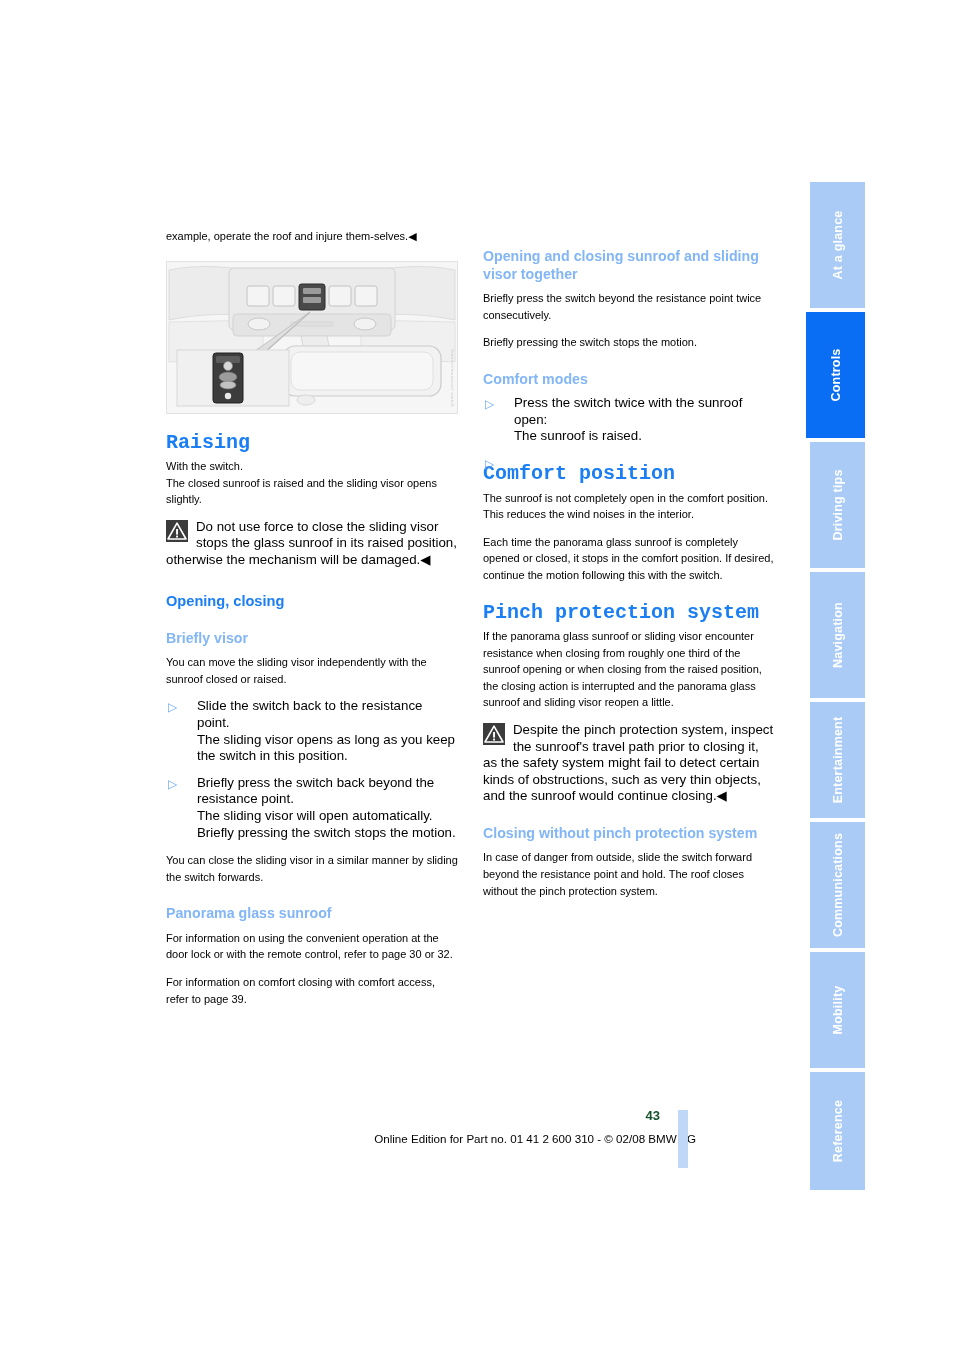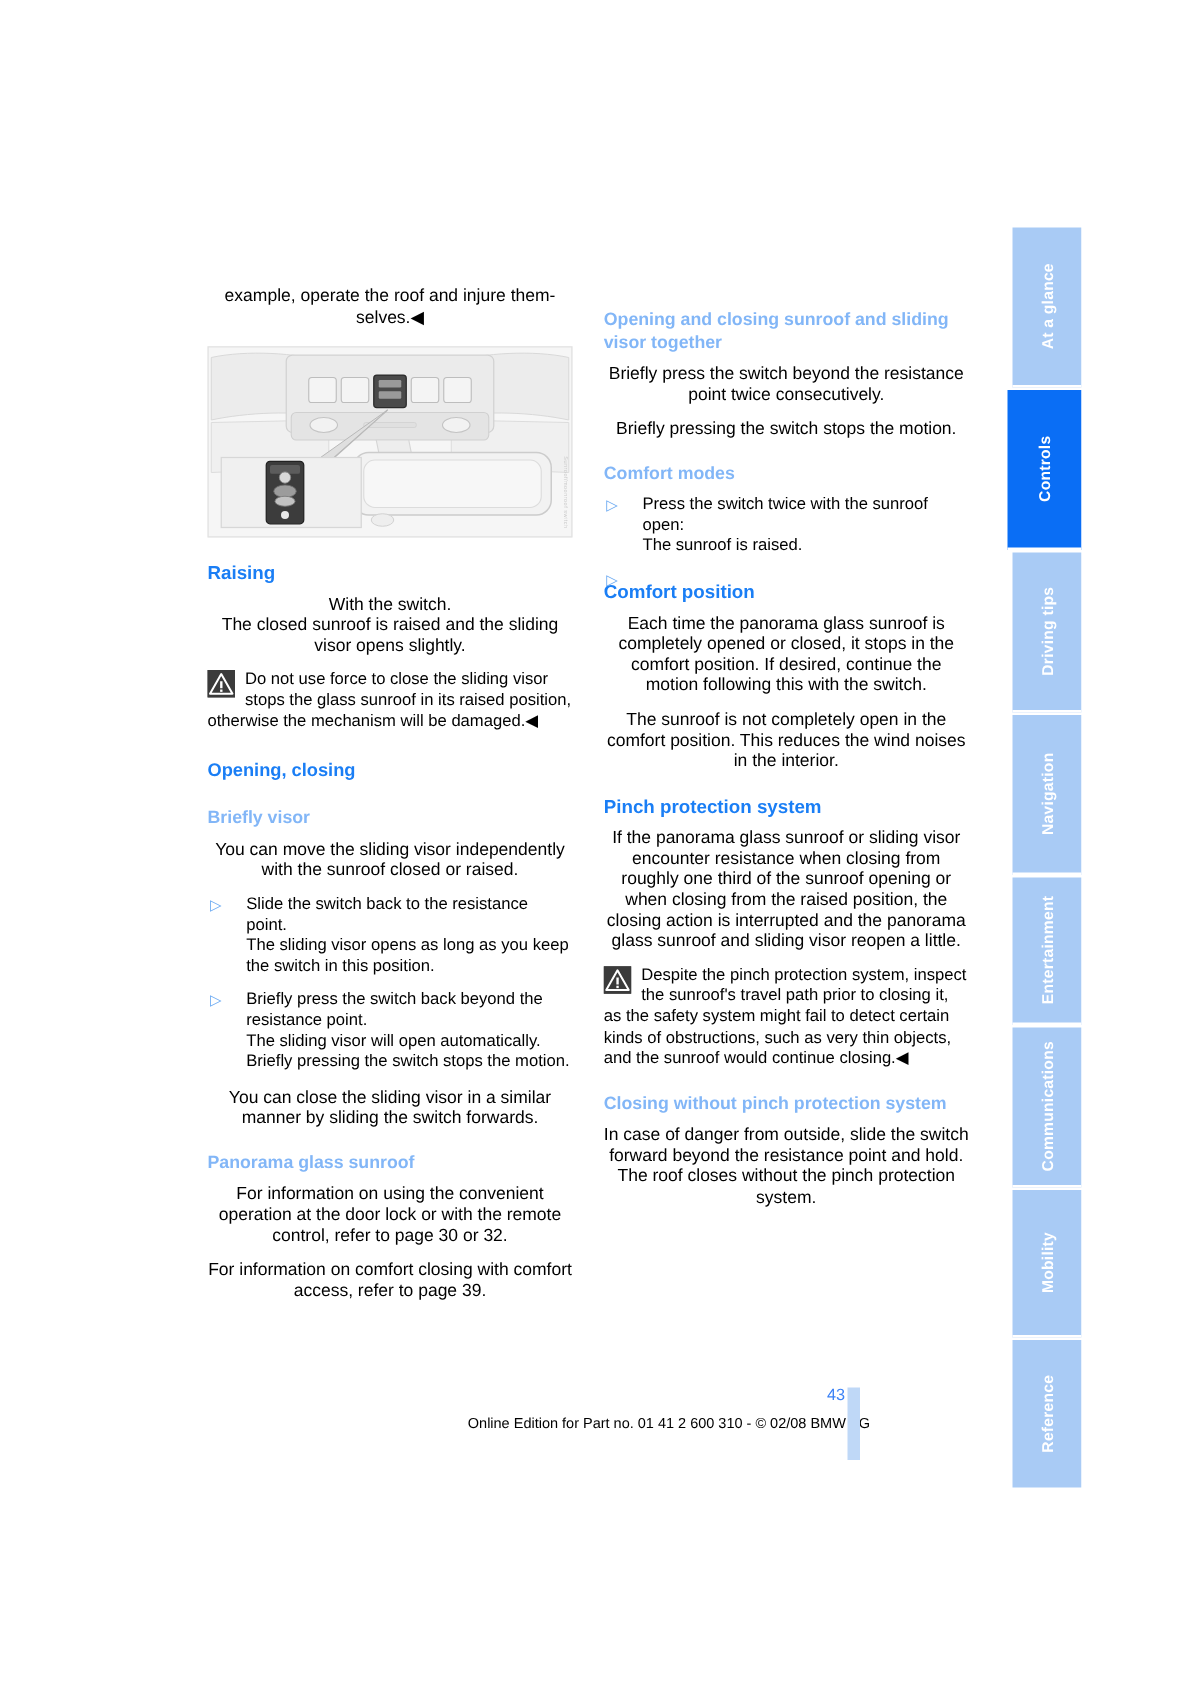--- a/index.html
+++ b/index.html
@@ -61,42 +61,43 @@
   
   .col {
     position: absolute;
     top: 228px;
     width: 292px;
   }
   .col-left  { left: 166px; }
   .col-right { left: 483px; }
 
   p.body, .note-body {
-    font-size: 14px;
+    font-size: 11px;
     line-height: 16.6px;
     margin: 0 0 11px 0;
-    text-align: center;
+    text-align: left;
   }
   p.tight {
     margin-bottom: 0;
   }
 
   h2.h-major {
     color: #1a7ef5;
     font-size: 14.6px;
     line-height: 18px;
     font-weight: bold;
     margin: 23px 0 9px 0;
   }
   h3.h-sub {
     color: #1a7ef5;
-    font-size: 15px;
+    font-size: 20px;
     line-height: 17.5px;
     font-weight: bold;
     margin: 20px 0 7px 0;
+    font-family: Liberation Mono, monospace;
   }
   h3.h-light {
     color: #82b6f7;
     font-size: 14.2px;
     line-height: 17.5px;
     font-weight: bold;
     margin: 20px 0 7px 0;
   }
   .first-head { margin-top: 0; }
 
@@ -167,25 +168,25 @@
   
   .footer {
     position: absolute;
     left: 166px;
     top: 1108px;
     width: 530px;
     text-align: center;
   }
   .pagenum {
     position: absolute;
-    right: 20px;
+    right: 36px;
     top: 0px;
     font-size: 13px;
-    font-weight: normal;
-    color: #3b82f6;
+    font-weight: bold;
+    color: #14532d;
   }
   .footer-text {
     position: absolute;
     left: 0;
     top: 24px;
     width: 530px;
     text-align: right;
     font-size: 11.6px;
     color: #000;
   }
@@ -331,22 +332,22 @@
       <li>
         <span class="bullet-tri">▷</span>
         <span class="pre">Press the switch twice with the sunroof open:<br>The sunroof is raised.</span>
       </li>
       <li>
         <span class="bullet-tri">▷</span>
       </li>
     </ul>
 
     <h3 class="h-sub">Comfort position</h3>
+    <p class="body">The sunroof is not completely open in the comfort position. This reduces the wind noises in the interior.</p>
     <p class="body">Each time the panorama glass sunroof is completely opened or closed, it stops in the comfort position. If desired, continue the motion following this with the switch.</p>
-    <p class="body">The sunroof is not completely open in the comfort position. This reduces the wind noises in the interior.</p>
 
     <h3 class="h-sub">Pinch protection system</h3>
     <p class="body">If the panorama glass sunroof or sliding visor encounter resistance when closing from roughly one third of the sunroof opening or when closing from the raised position, the closing action is interrupted and the panorama glass sunroof and sliding visor reopen a little.</p>
 
     <div class="warn">
       <span class="warn-icon">
         <svg width="22" height="22" viewBox="0 0 22 22">
           <rect x="0" y="0" width="22" height="22" fill="#3b3b3b"></rect>
           <path d="M11 3.2 L 20 19 L 2 19 Z" fill="none" stroke="#ffffff" stroke-width="1.6" stroke-linejoin="round"></path>
           <rect x="10.1" y="9" width="1.9" height="5.6" fill="#ffffff"></rect>

